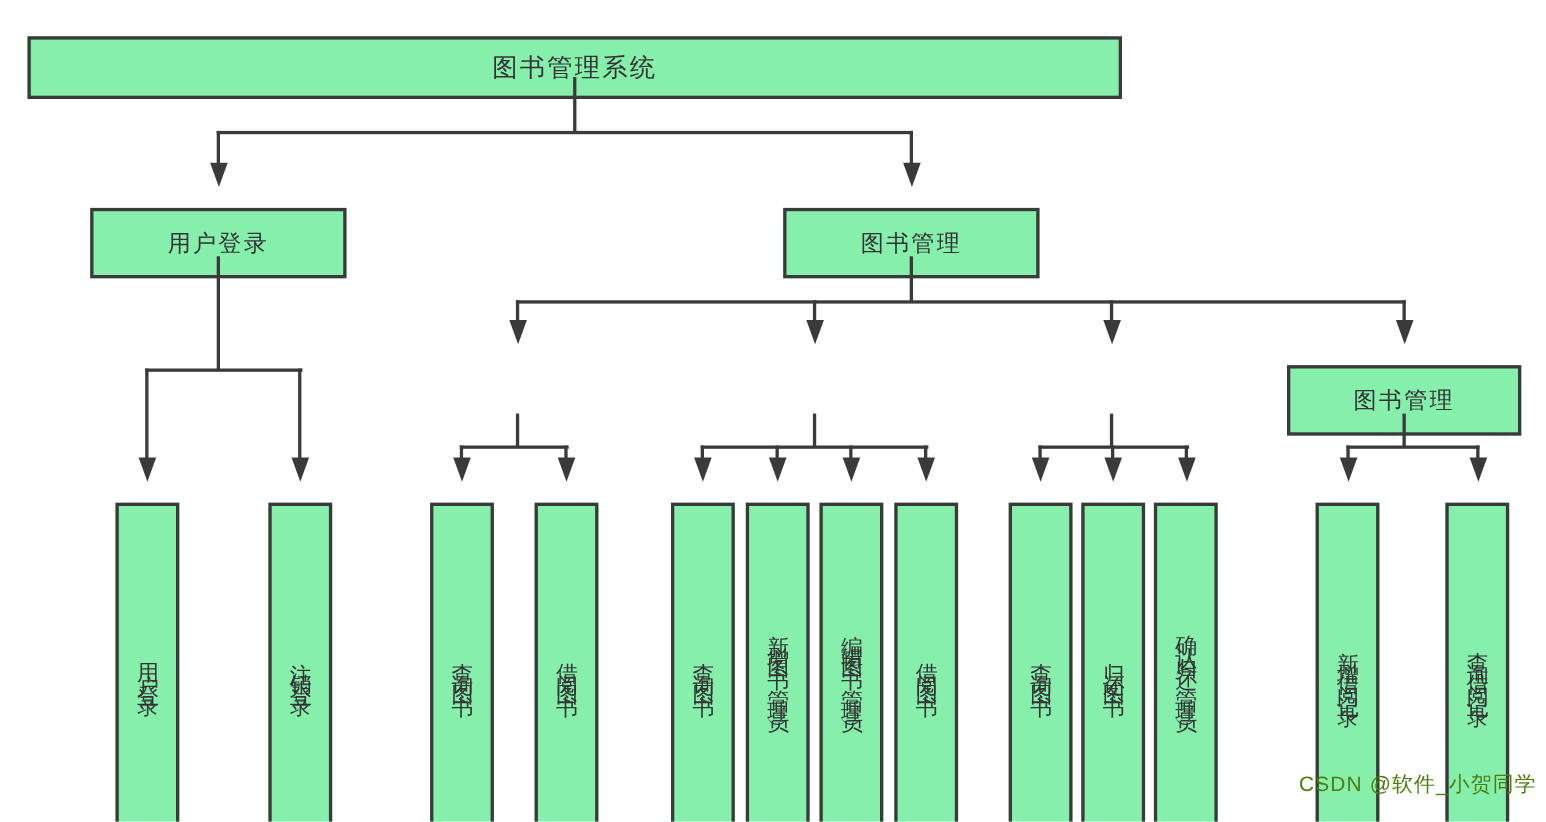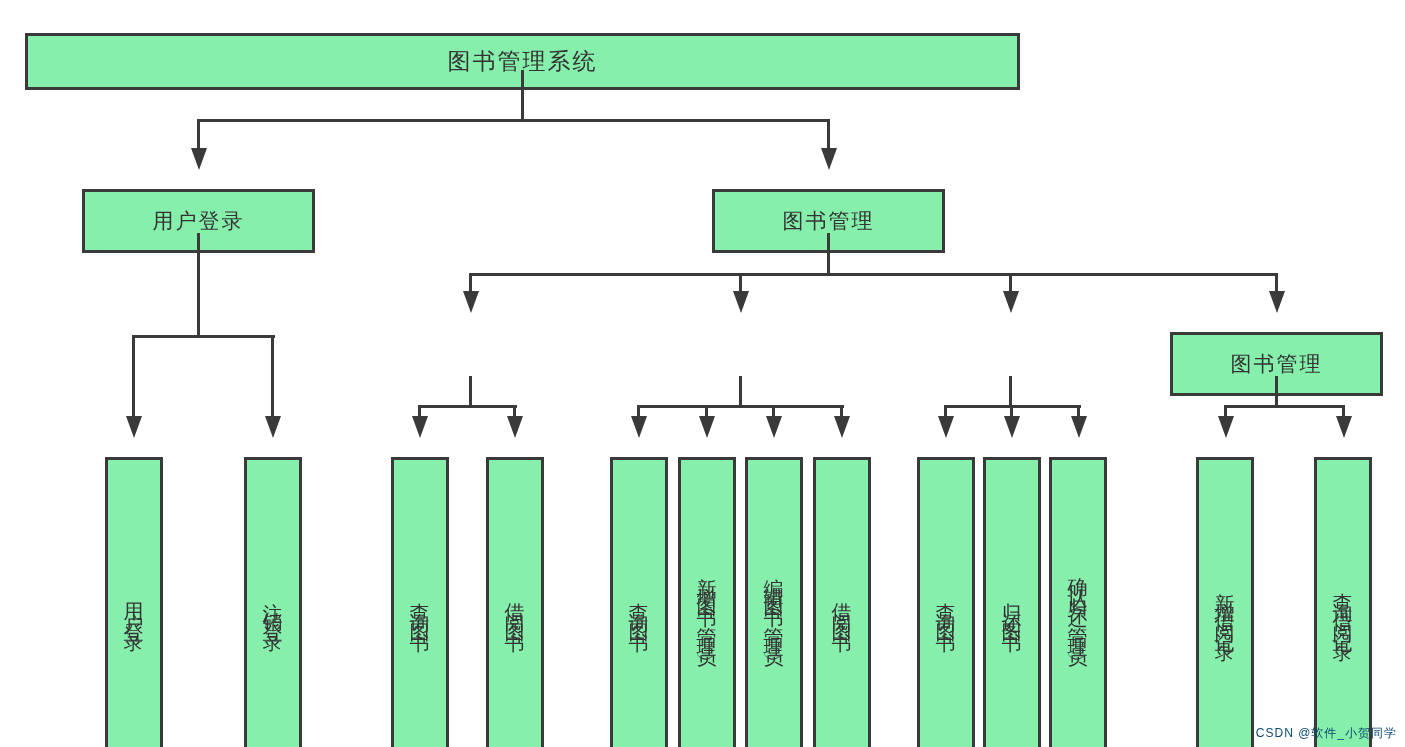--- a/index.html
+++ b/index.html
@@ -59,23 +59,23 @@
     position: absolute;
     width: 0;
     height: 0;
     border-left: 8px solid transparent;
     border-right: 8px solid transparent;
     border-top: 22px solid #3a3a3a;
   }
   .watermark {
     position: absolute;
     right: 8px;
-    bottom: 5px;
-    font-size: 12px;
-    color: #0c4a6e;
+    bottom: 21px;
+    font-size: 19px;
+    color: #4d7c0f;
     letter-spacing: 1px;
     z-index: 10;
     white-space: nowrap;
   }
 </style>
 </head>
 <body>
 
 <div id="canvas">
 

